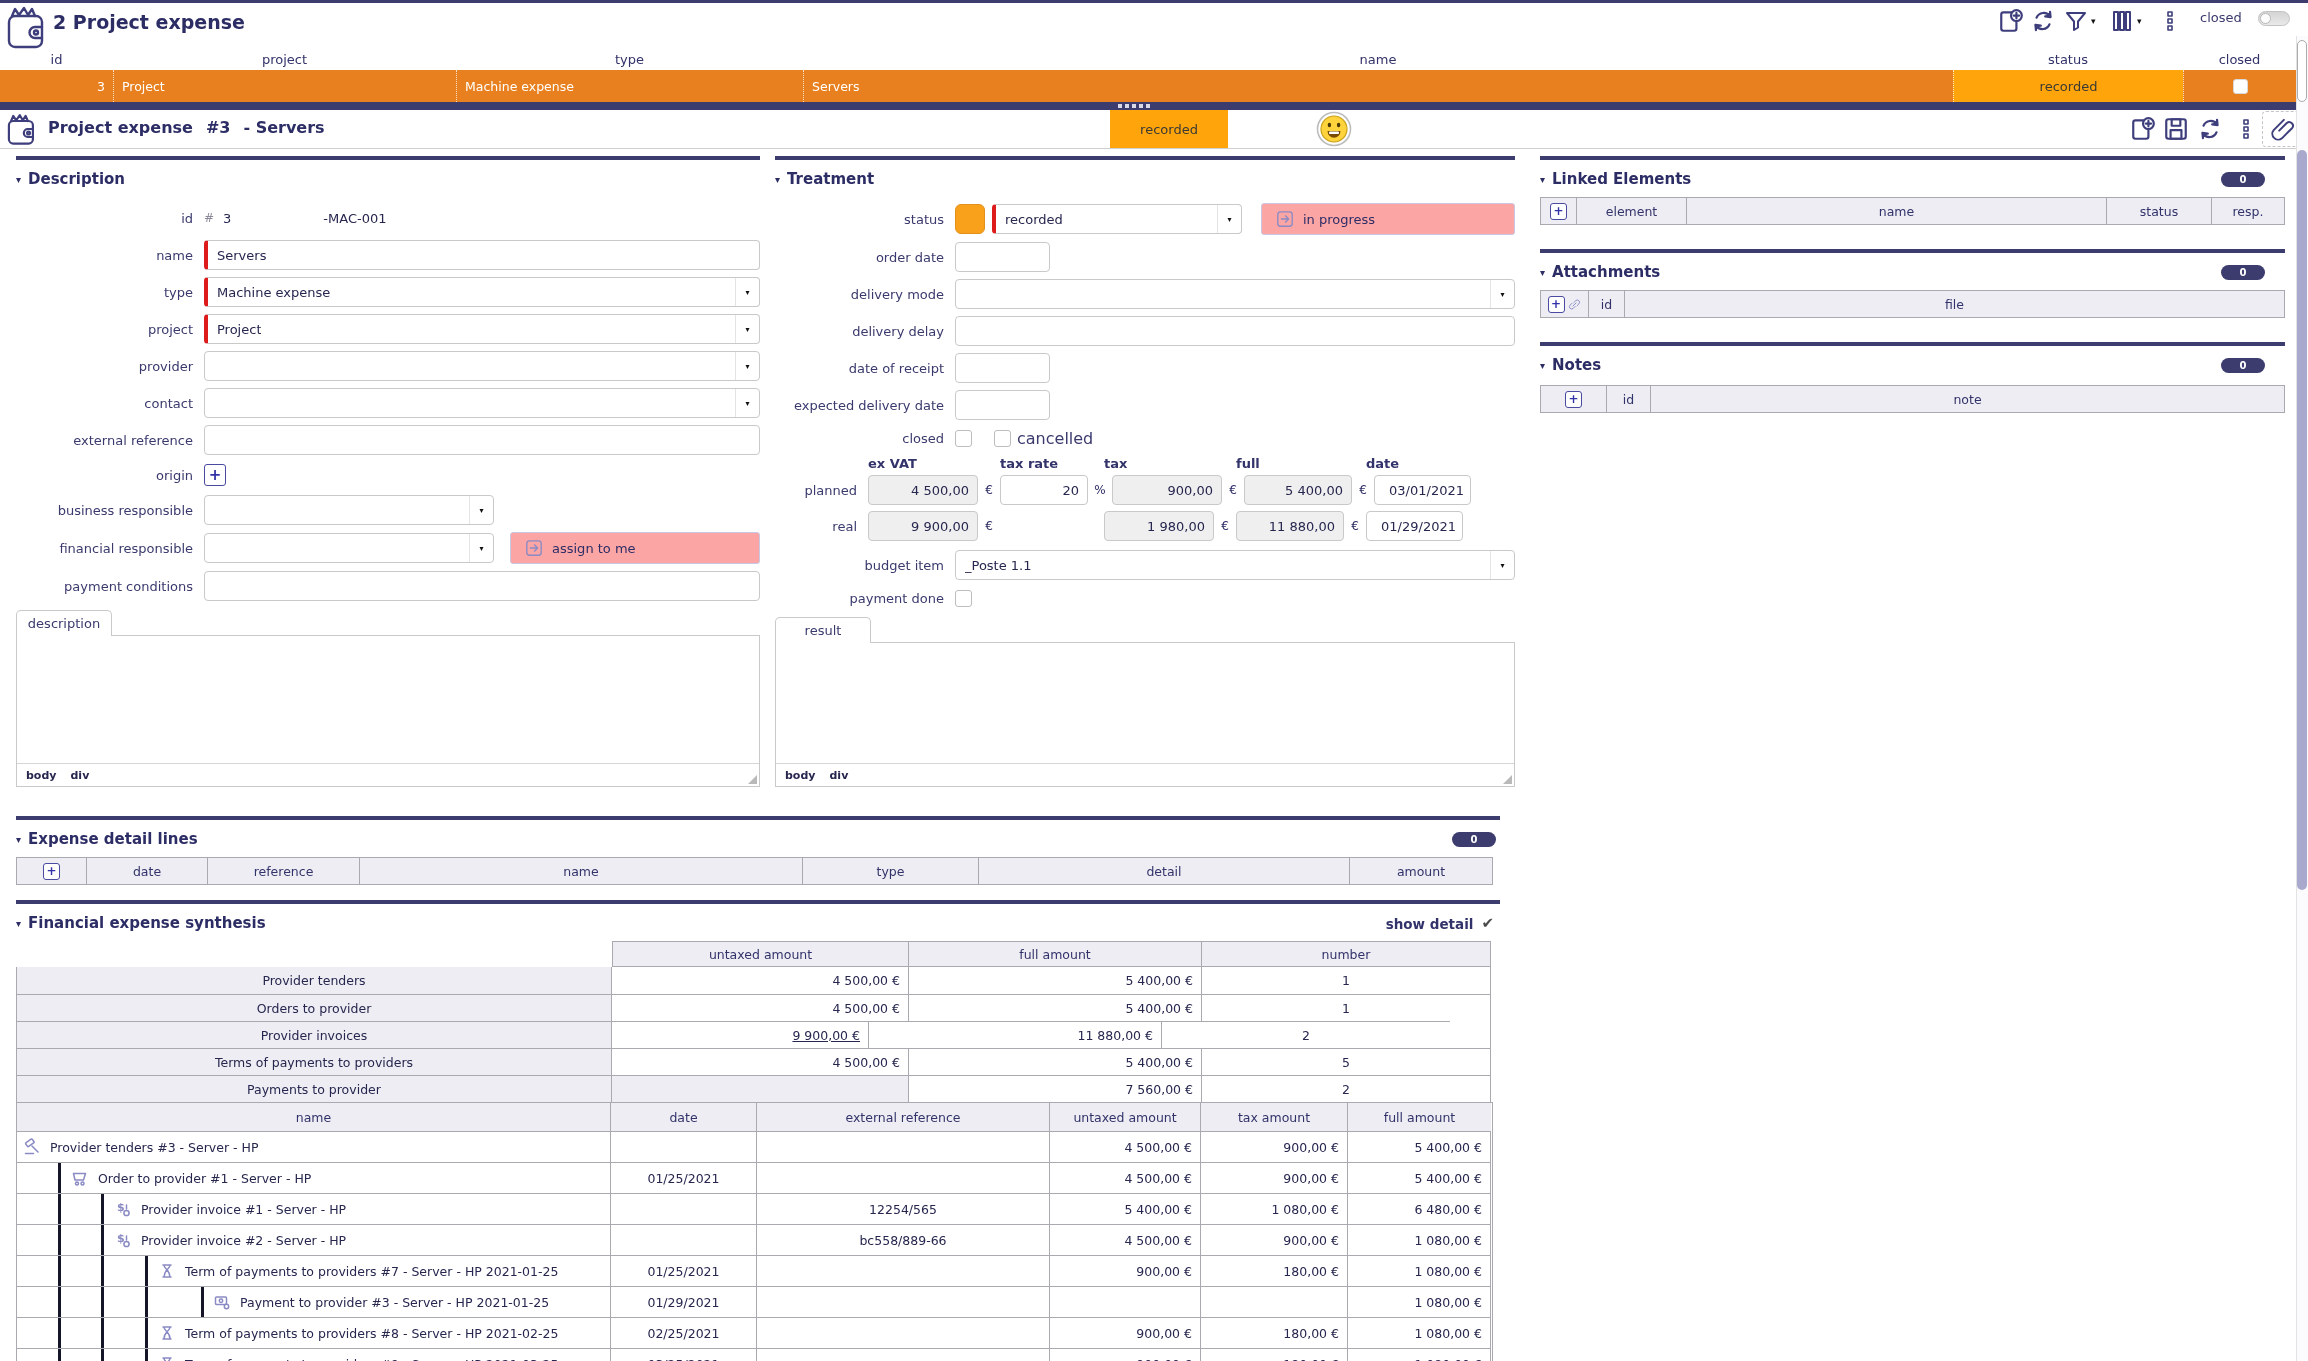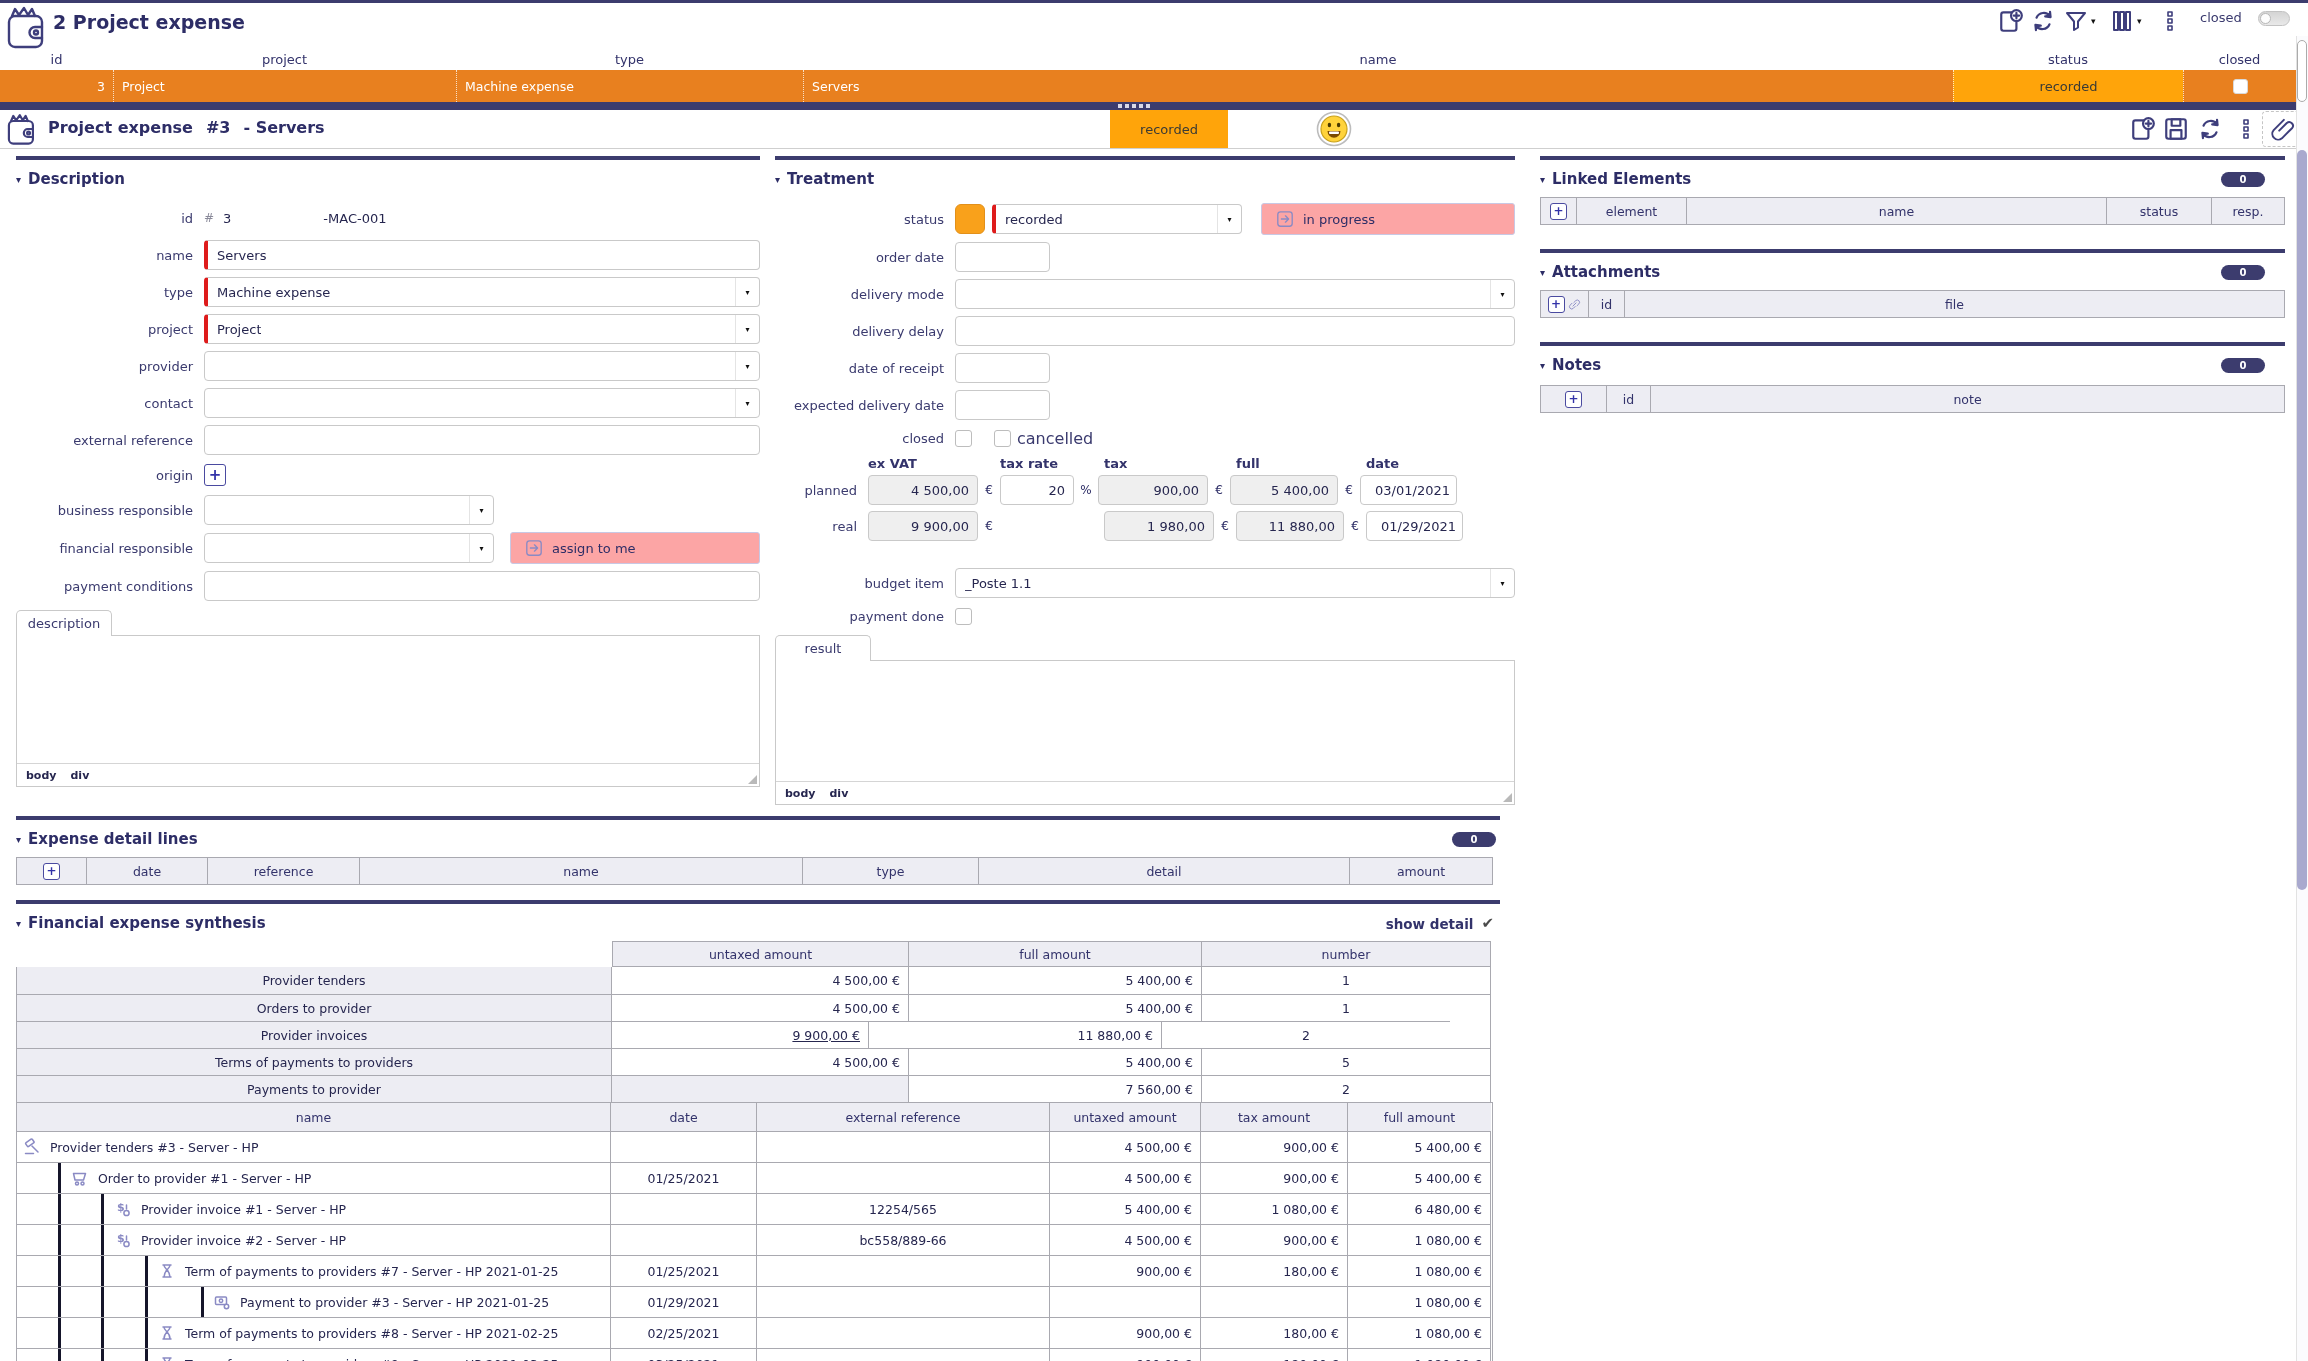--- a/index.html
+++ b/index.html
@@ -414,21 +414,21 @@
           <span style="width:132px;">tax</span>
           <span style="width:130px;">full</span>
           <span style="width:97px;">date</span>
         </div>
         <div style="display:flex;align-items:center;margin-bottom:6px;">
           <span class="lbl" style="width:83px;">planned</span>
           <div class="inp ro num" style="flex:none;width:110px;">
               <span>4 500,00</span>
             </div>
           <span style="width:22px;text-align:center;font-size:12px;">€</span>
-          <div class="inp num" style="flex:none;width:74px;">
+          <div class="inp num" style="flex:none;width:88px;">
               <span>20</span>
             </div>
           <span style="width:24px;text-align:center;font-size:12px;">%</span>
           <div class="inp ro num" style="flex:none;width:110px;">
               <span>900,00</span>
             </div>
           <span style="width:22px;text-align:center;font-size:12px;">€</span>
           <div class="inp ro num" style="flex:none;width:108px;">
               <span>5 400,00</span>
             </div>
@@ -451,21 +451,21 @@
           <div class="inp ro num" style="flex:none;width:108px;">
               <span>11 880,00</span>
             </div>
           <span style="width:22px;text-align:center;font-size:12px;">€</span>
           <div class="inp ctr" style="flex:none;width:97px;">
               <span>01/29/2021</span>
             </div>
         </div>
       </div>
 
-      <div class="frow" style="margin-top:27px;">
+      <div class="frow" style="margin-top:9px;">
         <span class="lbl" style="width:180px;">budget item</span>
         <div class="inp sel">
           <span class="val">_Poste 1.1</span>
           <span class="sel-caret">▾</span>
         </div>
       </div>
       <div class="frow" style="min-height:22px;">
         <span class="lbl" style="width:180px;">payment done</span>
         <span class="cb"></span>
       </div>

